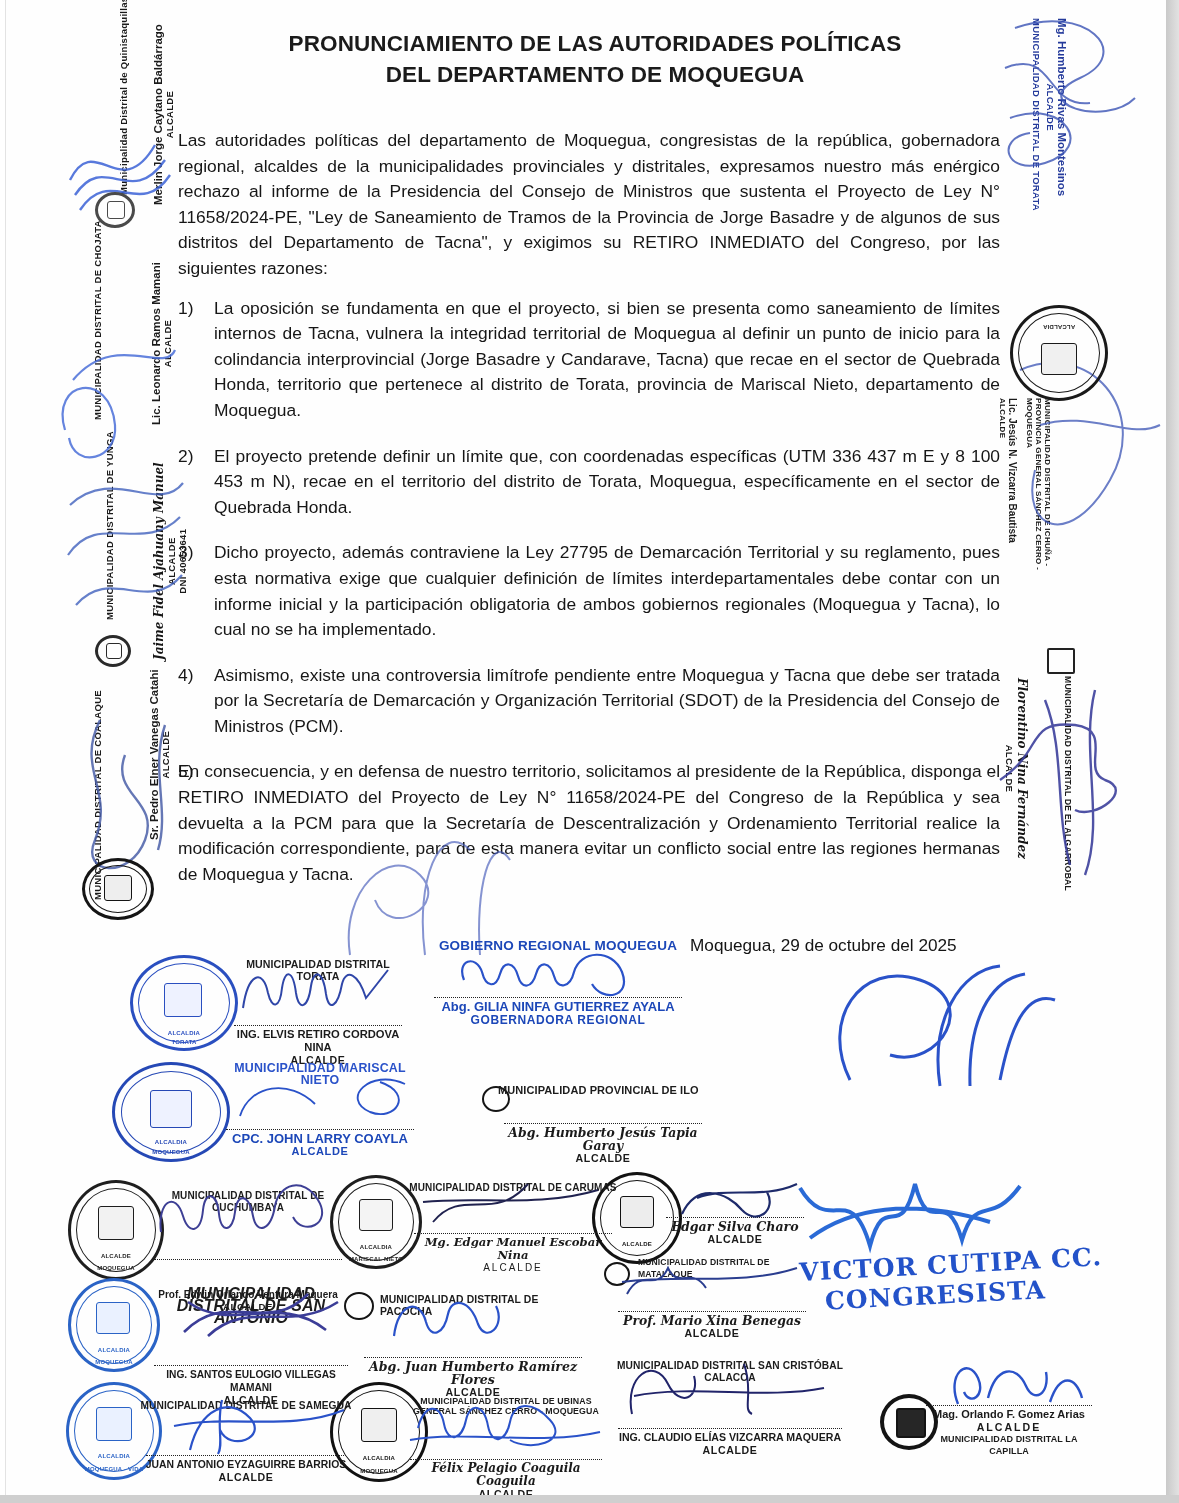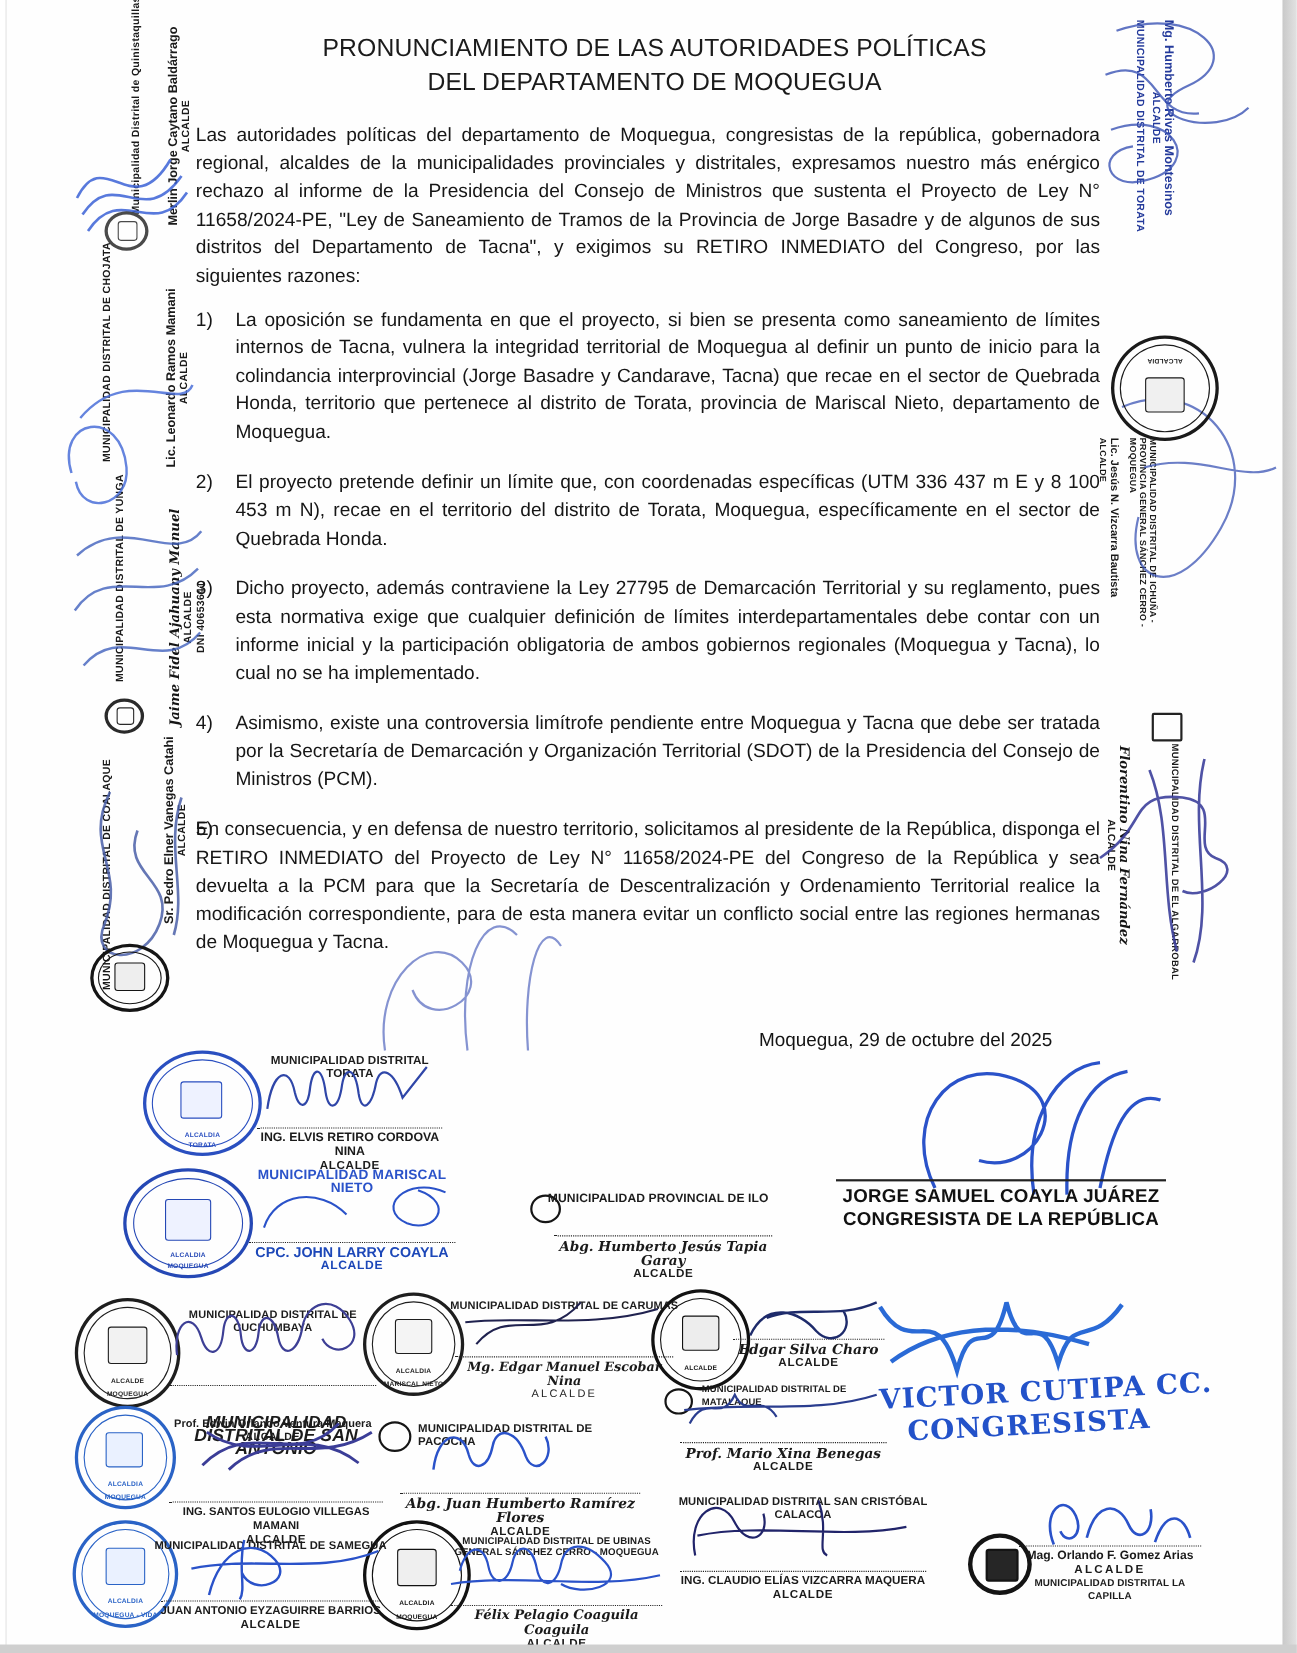--- a/index.html
+++ b/index.html
@@ -12,25 +12,25 @@
     position:absolute;left:6px;top:0;width:1160px;height:1496px;
     background:#fefefe;
     box-shadow:0 0 0 1px #e3e3e3;
   }
   .edge-r{position:absolute;right:0;top:0;width:13px;height:1503px;background:linear-gradient(90deg,#c9c9c9,#e2e2e2);}
   .edge-b{position:absolute;left:0;bottom:0;width:1179px;height:8px;background:#cfcfcf;}
 
   
   .doc-title{
     position:absolute;left:180px;top:28px;width:830px;
-    text-align:center;font-weight:normal;font-size:22.5px;line-height:31px;
+    text-align:center;font-weight:bold;font-size:22.5px;line-height:31px;
     letter-spacing:.1px;color:#1b1b1b;
   }
   .body-col{
-    position:absolute;left:178px;top:110px;width:822px;
+    position:absolute;left:178px;top:128px;width:822px;
     font-size:17.4px;line-height:25.6px;color:#161616;text-align:justify;
   }
   .para{margin:0 0 14px 0;}
   .ol{list-style:none;margin:0;padding:0;}
   .li{position:relative;padding-left:36px;margin-bottom:20px;text-align:justify;}
   .li .mark{position:absolute;left:0;top:0;}
   .closing{margin-top:14px;text-align:justify;}
 
   .date-line{
     position:absolute;left:690px;top:935px;font-size:17.2px;color:#141414;
@@ -466,29 +466,34 @@
     <svg class="ink" style="left:20px;top:-14px;width:150px;height:50px;" viewBox="0 0 150 50">
       <path d="M18,46 C6,16 28,-2 38,20 C46,38 30,48 24,34 M48,40 C56,8 76,6 86,28 C94,46 110,36 106,14 M110,44 C120,14 136,18 142,40" stroke="#2a52c9" stroke-width="2.4" fill="none"></path>
     </svg>
     <div style="height:32px;"></div>
     <div class="rule"></div>
     <div class="nm" style="font-size:11px;">Mag. Orlando F. Gomez Arias</div>
     <div class="role" style="letter-spacing:2px;">ALCALDE</div>
     <div class="org" style="font-size:9px;">MUNICIPALIDAD DISTRITAL LA CAPILLA</div>
   </div>
 
+  <div class="sig" style="left:428px;top:940px;width:260px;">
+    <div class="org blue">GOBIERNO REGIONAL MOQUEGUA</div>
+    <svg class="ink" style="left:24px;top:14px;width:220px;height:46px;" viewBox="0 0 220 46">
+      <path d="M12,26 C4,6 24,0 30,18 C34,34 44,34 48,20 C52,6 62,8 66,22 C70,36 80,34 84,20 C88,6 98,8 102,22 C106,36 118,34 122,18 C128,-4 160,-6 170,18 C180,44 150,48 140,30" stroke="#2a52c9" stroke-width="2.2" fill="none"></path>
+    </svg>
+    <div style="height:44px;"></div>
+    <div class="rule"></div>
+    <div class="nm blue">Abg. GILIA NINFA GUTIERREZ AYALA</div>
+    <div class="role blue">GOBERNADORA REGIONAL</div>
+  </div>
 
   <svg class="ink" style="left:820px;top:960px;width:240px;height:130px;" viewBox="0 0 240 130">
     <path d="M30,120 C0,60 40,0 100,20 C160,40 120,110 70,95 M120,126 C110,60 140,10 180,6 M150,126 C148,60 170,20 205,14 M180,120 C190,70 205,30 235,40" stroke="#2a52c9" stroke-width="3" fill="none"></path>
   </svg>
-  <div class="congress" style="left:760px;top:1072px;width:300px;">
-    <div class="bar"></div>
-    <div class="ln">JORGE SAMUEL COAYLA JUÁREZ</div>
-    <div class="ln">CONGRESISTA DE LA REPÚBLICA</div>
-  </div>
 
   <svg class="ink" style="left:790px;top:1168px;width:250px;height:90px;" viewBox="0 0 250 90">
     <path d="M10,20 C40,70 60,10 80,78 C95,20 110,78 125,16 C140,74 155,14 172,72 C186,24 200,60 230,18 M20,70 C60,40 120,30 200,54" stroke="#2a6ad6" stroke-width="4" fill="none"></path>
   </svg>
   <div class="hand" style="left:800px;top:1250px;">
     <div>VICTOR CUTIPA CC.</div>
     <div style="margin-left:24px;">CONGRESISTA</div>
   </div>
 
   <div class="edge-r"></div>

